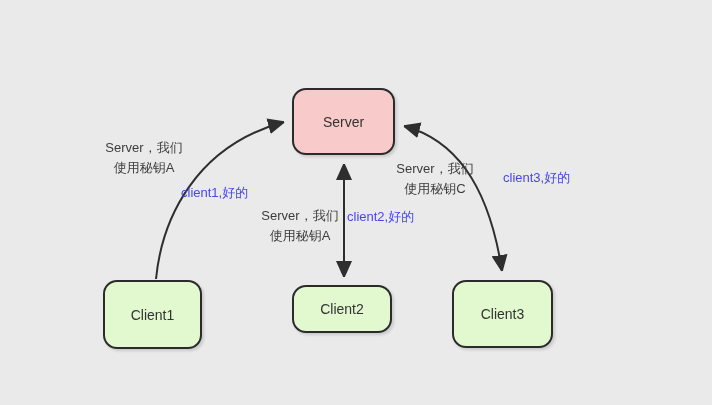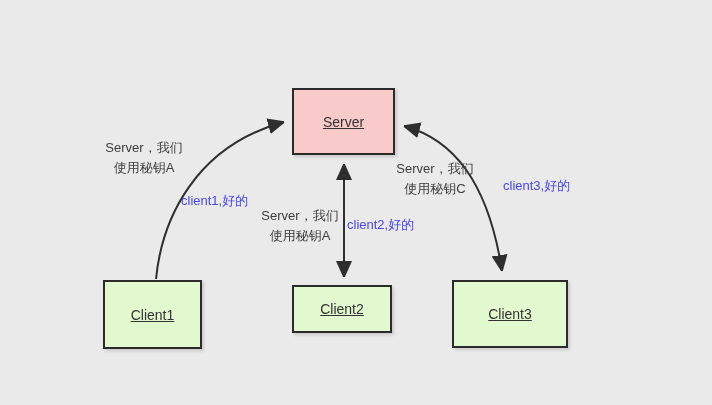--- a/index.html
+++ b/index.html
@@ -45,42 +45,41 @@
   }
   .arrows path.link {
     fill: none;
     stroke: var(--arrow);
     stroke-width: 2;
   }
   .arrowhead { fill: var(--arrow); }
   .node {
     position: absolute;
     border: 2px solid var(--node-border);
-    border-radius: 0;
+    border-radius: 14px;
     display: flex;
     align-items: center;
     justify-content: center;
     font-size: 14px;
     color: #333;
     box-shadow: 2px 2px 3px rgba(0,0,0,0.14);
-    text-decoration: underline;
   }
   .node.server { background: var(--server-fill); left: 292px; top: 88px;  width: 103px; height: 67px; }
   .node.client { background: var(--client-fill); justify-content: center; }
   .node.client1 { left: 103px; top: 280px; width: 99px;  height: 69px; }
   .node.client2 { left: 292px; top: 285px; width: 100px; height: 48px; }
-  .node.client3 { left: 452px; top: 280px; width: 116px; height: 68px; }
+  .node.client3 { left: 452px; top: 280px; width: 101px; height: 68px; }
   .msg {
     position: absolute;
     font-size: 13px;
     line-height: 20px;
     white-space: nowrap;
   }
   .msg.request { color: var(--request-text); text-align: center; }
-  .msg.reply   { color: var(--reply-text); margin-top: 8px; }
+  .msg.reply   { color: var(--reply-text); }
   .msg.req-a { left: 94px;  top: 138px; width: 100px; }
   .msg.req-b { left: 250px; top: 206px; width: 100px; }
   .msg.req-c { left: 385px; top: 159px; width: 100px; }
   .msg.rep-1 { left: 181px; top: 183px; }
   .msg.rep-2 { left: 347px; top: 207px; }
   .msg.rep-3 { left: 503px; top: 168px; }
 </style>
 </head>
 <body>
 

